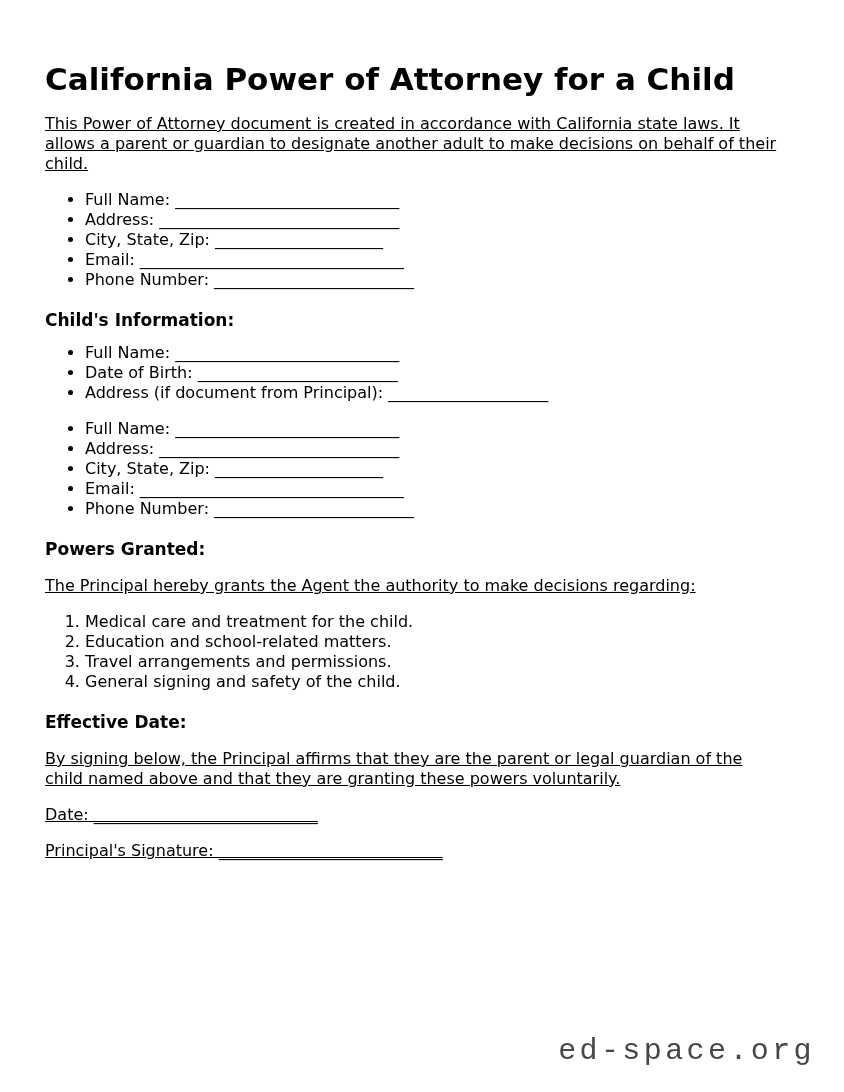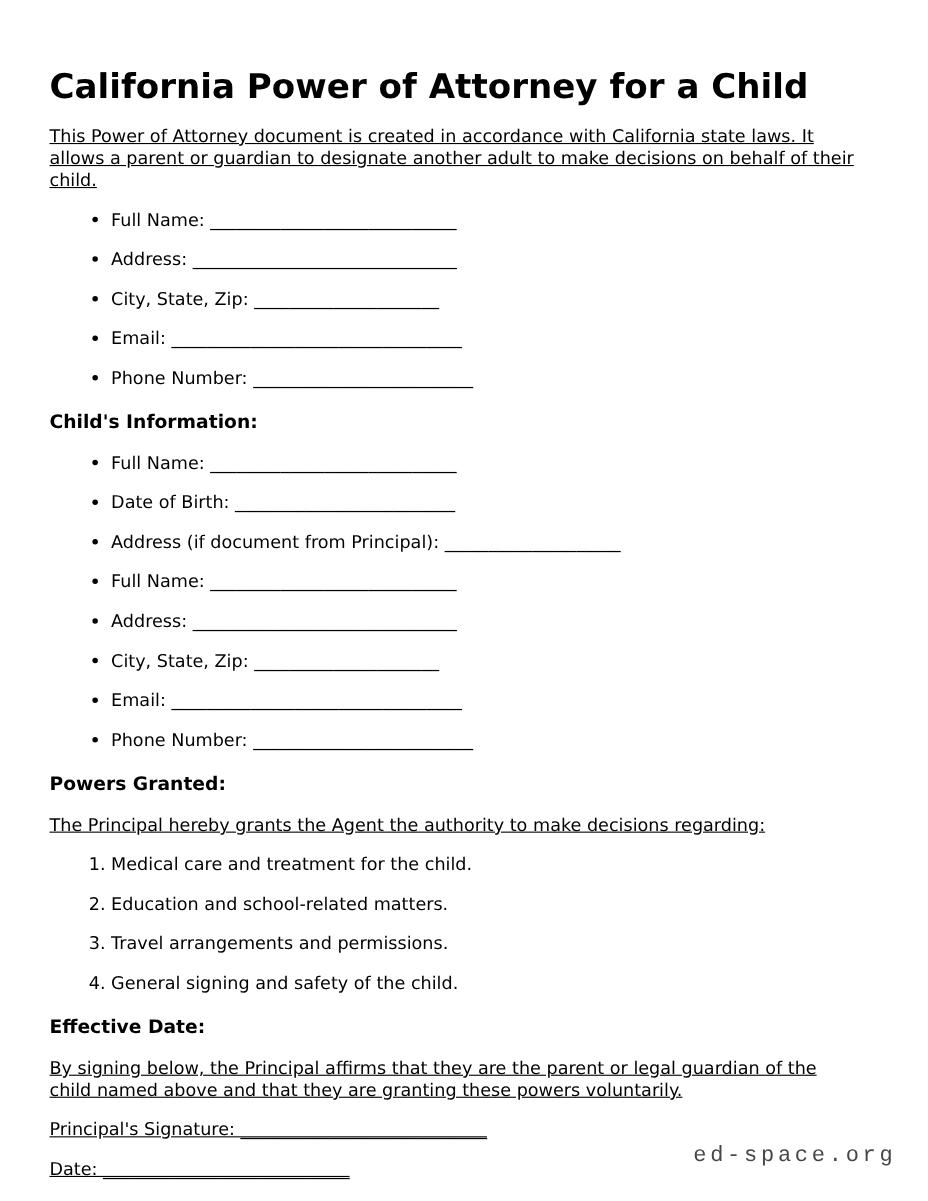--- a/index.html
+++ b/index.html
@@ -37,29 +37,29 @@
   }
   p.body-text {
     margin: 16px 0;
     text-decoration: underline;
   }
   ul.field-list, ol.powers-list {
     margin: 12px 0 16px 0;
     padding-left: 40px;
   }
   ul.field-list li, ol.powers-list li {
-    margin: 16px;
+    margin: 0;
     line-height: 20px;
   }
   .watermark {
     position: absolute;
     top: 1034px;
     right: 29px;
     font-family: "Liberation Mono", monospace;
-    font-size: 20px;
+    font-size: 30px;
     line-height: 34px;
     letter-spacing: 3.4px;
     color: #474747;
     white-space: nowrap;
   }
 </style>
 </head>
 <body>
 
 <div class="page">
@@ -96,18 +96,18 @@
   <ol class="powers-list">
     <li>Medical care and treatment for the child.</li>
     <li>Education and school-related matters.</li>
     <li>Travel arrangements and permissions.</li>
     <li>General signing and safety of the child.</li>
   </ol>
 
   <h2 class="sec-heading">Effective Date:</h2>
 
   <p class="body-text">By signing below, the Principal affirms that they are the parent or legal guardian of the child named above and that they are granting these powers voluntarily.</p>
+  <p class="body-text">Date: ____________________________</p>
   <p class="body-text">Principal's Signature: ____________________________</p>
-  <p class="body-text">Date: ____________________________</p>
 
   <div class="watermark">ed-space.org</div>
 
 </div>
 
 </body></html>

